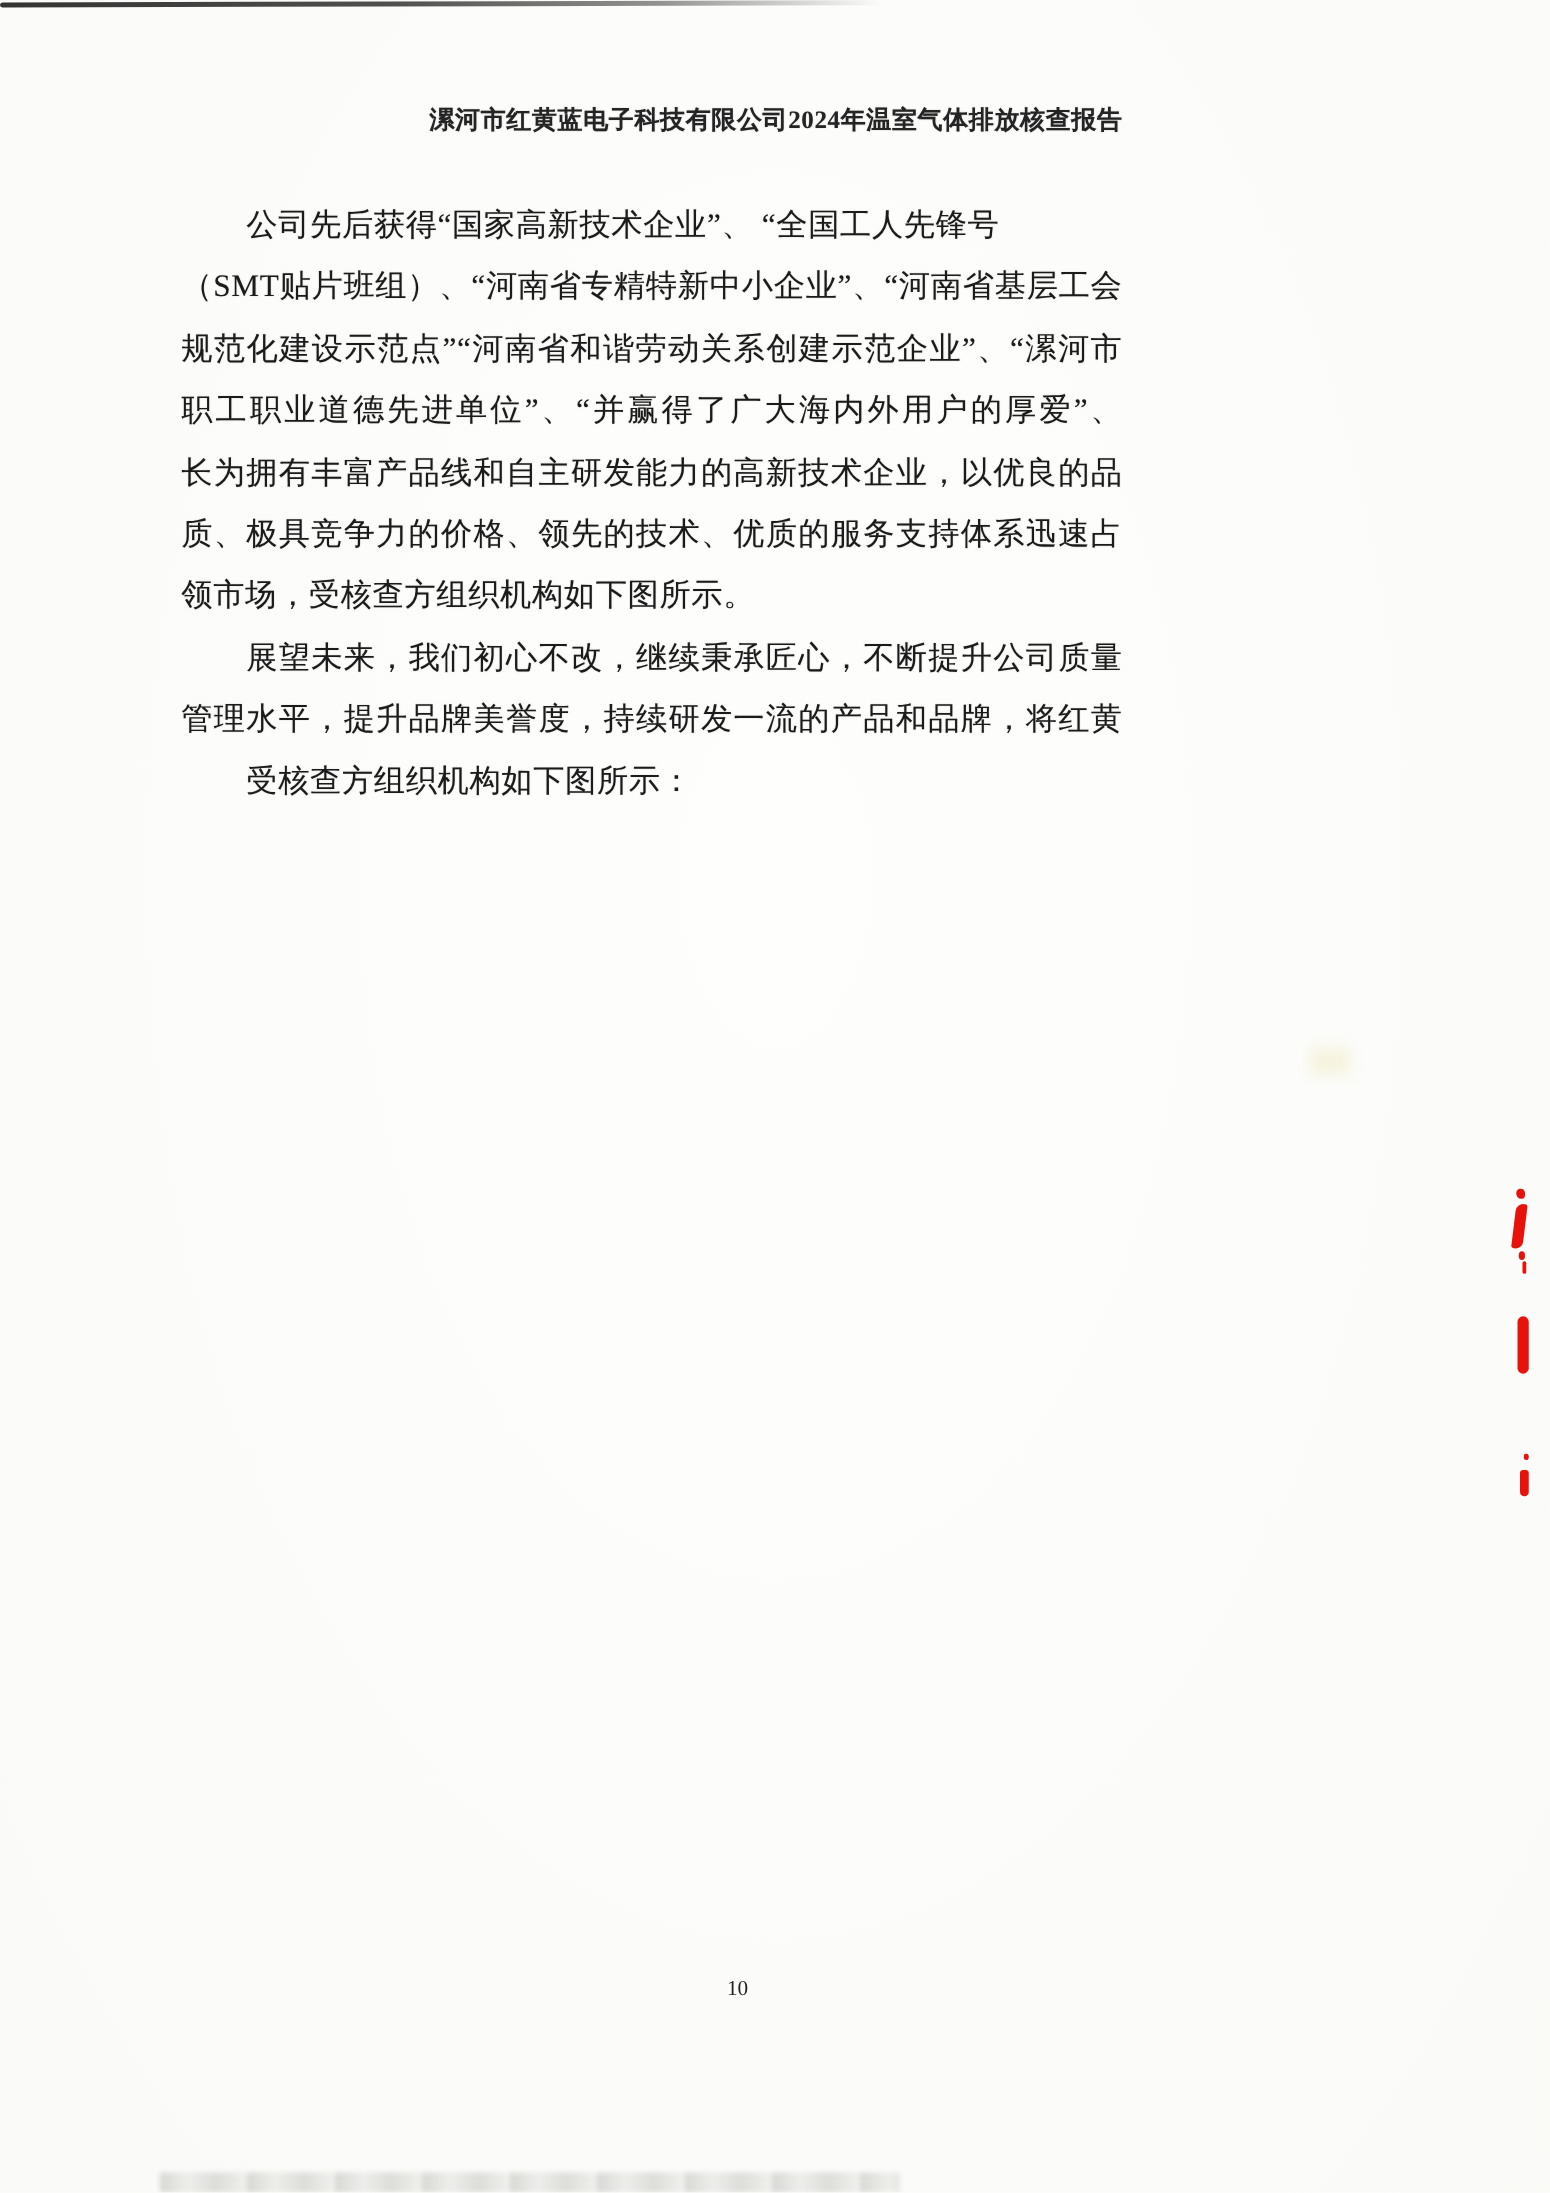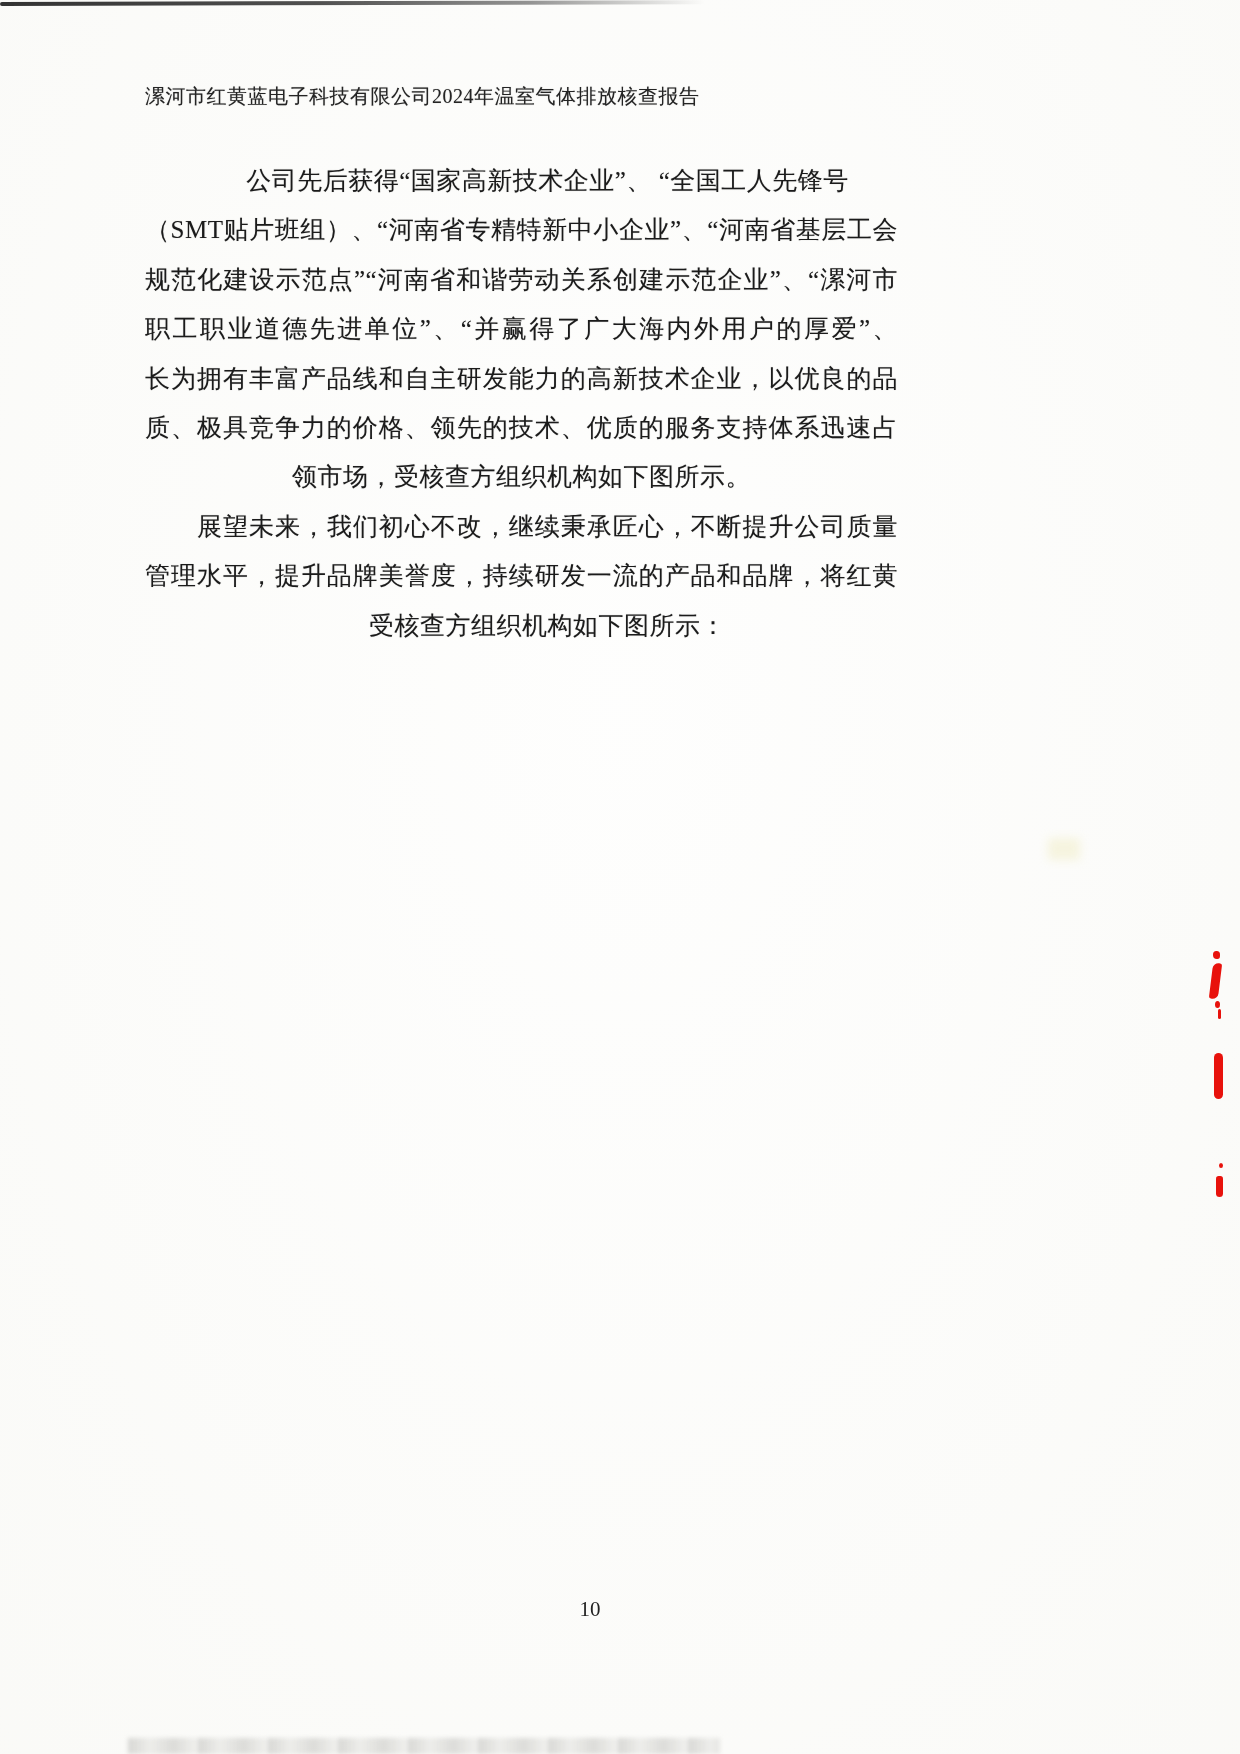--- a/index.html
+++ b/index.html
@@ -37,58 +37,56 @@
     transform-origin: left top;
     border-radius: 2px;
   }
   .content {
     position: absolute;
     left: 145px;
     top: 82px;
     width: 753px;
   }
   .doc-header {
-    text-align: left;
+    text-align: right;
     font-size: 20px;
-    font-weight: normal;
+    font-weight: bold;
     color: #242424;
     letter-spacing: 0.5px;
     line-height: 28px;
     text-shadow: 0 0 1px rgba(30,30,30,0.35);
   }
   .body-text {
     margin-top: 46px;
     color: #1b1b1b;
     text-shadow: 0 0 1px rgba(35,35,35,0.3);
   }
   .line {
     height: 49.4px;
     line-height: 49.4px;
     font-size: 25px;
     letter-spacing: 0.5px;
     white-space: normal;
     overflow: hidden;
-    text-align: center;
   }
   .line.just {
     text-align: justify;
     text-align-last: justify;
   }
   .line.indent {
     text-indent: 52px;
   }
   .page-number {
     position: absolute;
     left: 560px;
     top: 1581px;
     width: 60px;
     text-align: center;
-    font-size: 21px;
+    font-size: 17px;
     color: #222;
-    margin-top: 16px;
   }
   
   .red-mark {
     position: absolute;
     background: var(--red-ink, #e8120c);
   }
   .rm-a1 { left: 1213px; top: 951px; width: 7px; height: 8px; border-radius: 50% 50% 40% 60%; }
   .rm-a2 { left: 1211px; top: 963px; width: 9px; height: 36px; border-radius: 6px 2px 6px 2px; transform: rotate(7deg); }
   .rm-a3 { left: 1215px; top: 1001px; width: 5px; height: 7px; border-radius: 50%; }
   .rm-a4 { left: 1218px; top: 1009px; width: 3px; height: 10px; border-radius: 2px; }

